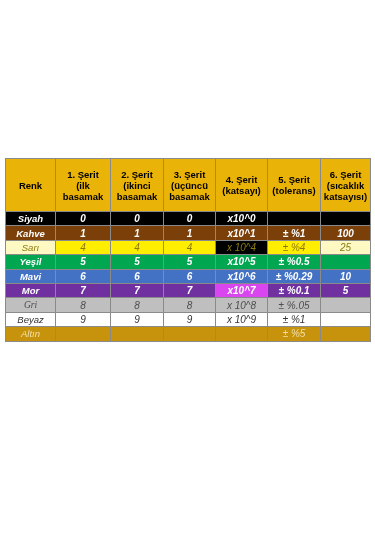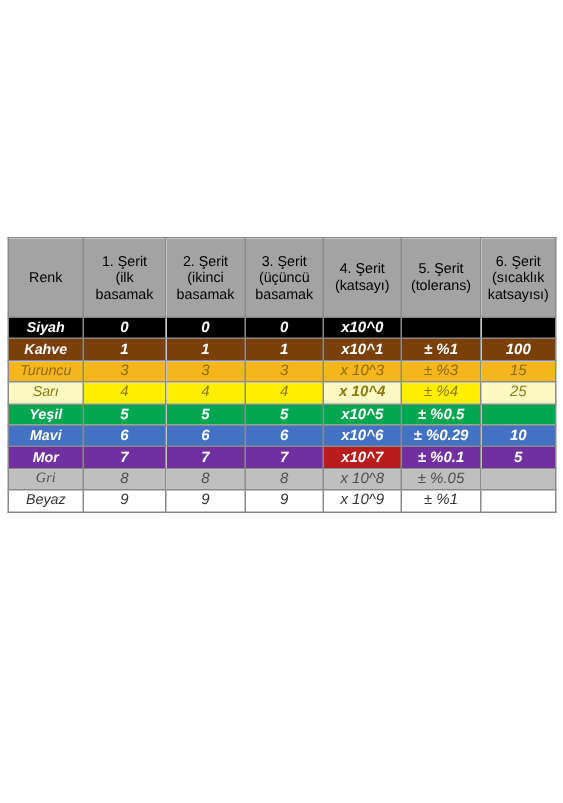--- a/index.html
+++ b/index.html
@@ -45,24 +45,24 @@
   col.c-b1    { width: 55px; }
   col.c-b2    { width: 53px; }
   col.c-b3    { width: 52px; }
   col.c-b4    { width: 52px; }
   col.c-b5    { width: 53px; }
   col.c-b6    { width: 50px; }
 
   
   thead th {
     height: 52px;
-    background: #a3a3a3;
+    background: #eab308;
     color: #000000;
     font-size: 9.5px;
-    font-weight: normal;
+    font-weight: bold;
     line-height: 11px;
     border: 1px solid #6e6e6e;
     padding: 1px 1px;
     white-space: normal;
   }
   thead th .hdr-line { display: block; }
 
   
   tbody tr { height: 13.4px; }
   tbody td {
@@ -149,34 +149,25 @@
         <tr>
           <td class="cell-color-name" style="background: rgb(123, 63, 10); color: rgb(255, 255, 255);">Kahve</td>
           <td class="cell-val" style="background: rgb(123, 63, 10); color: rgb(255, 255, 255);">1</td>
           <td class="cell-val" style="background: rgb(123, 63, 10); color: rgb(255, 255, 255);">1</td>
           <td class="cell-val" style="background: rgb(123, 63, 10); color: rgb(255, 255, 255);">1</td>
           <td class="cell-val" style="background: rgb(123, 63, 10); color: rgb(255, 255, 255);">x10^1</td>
           <td class="cell-val" style="background: rgb(123, 63, 10); color: rgb(255, 255, 255);">± %1</td>
           <td class="cell-val" style="background: rgb(123, 63, 10); color: rgb(255, 255, 255); margin-left: 48px;">100</td>
         </tr>
         <tr class="row-light">
-          <td class="cell-color-name" style="background: rgb(245, 181, 28); color: rgb(138, 106, 18); font-weight: normal;">Turuncu</td>
-          <td class="cell-val" style="background: rgb(245, 181, 28); color: rgb(138, 106, 18); font-weight: normal;">3</td>
-          <td class="cell-val" style="background: rgb(245, 181, 28); color: rgb(138, 106, 18); font-weight: normal;">3</td>
-          <td class="cell-val" style="background: rgb(245, 181, 28); color: rgb(138, 106, 18); font-weight: normal;">3</td>
-          <td class="cell-val" style="background: rgb(245, 181, 28); color: rgb(138, 106, 18); font-weight: normal;">x 10^3</td>
-          <td class="cell-val" style="background: rgb(245, 181, 28); color: rgb(138, 106, 18); font-weight: normal;">± %3</td>
-          <td class="cell-val" style="background: rgb(245, 181, 28); color: rgb(138, 106, 18); font-weight: normal;">15</td>
-        </tr>
-        <tr class="row-light">
           <td class="cell-color-name" style="background: #fef9c3; color: rgb(138, 122, 16); font-weight: normal; margin-left: 43px;">Sarı</td>
           <td class="cell-val" style="background: rgb(255, 238, 0); color: rgb(138, 122, 16); font-weight: normal;">4</td>
           <td class="cell-val" style="background: rgb(255, 238, 0); color: rgb(138, 122, 16); font-weight: normal;">4</td>
           <td class="cell-val" style="background: rgb(255, 238, 0); color: rgb(138, 122, 16); font-weight: normal;">4</td>
-          <td class="cell-val" style="background: #fef9c3; color: rgb(138, 122, 16); font-weight: bold;">x 10^4</td>
+          <td class="cell-val" style="background: #000000; color: rgb(138, 122, 16); font-weight: normal;">x 10^4</td>
           <td class="cell-val" style="background: rgb(255, 238, 0); color: rgb(138, 122, 16); font-weight: normal;">± %4</td>
           <td class="cell-val" style="background: #fef9c3; color: rgb(138, 122, 16); font-weight: normal;">25</td>
         </tr>
         <tr>
           <td class="cell-color-name" style="background: rgb(0, 166, 80); color: rgb(255, 255, 255);">Yeşil</td>
           <td class="cell-val" style="background: rgb(0, 166, 80); color: rgb(255, 255, 255);">5</td>
           <td class="cell-val" style="background: rgb(0, 166, 80); color: rgb(255, 255, 255);">5</td>
           <td class="cell-val" style="background: rgb(0, 166, 80); color: rgb(255, 255, 255);">5</td>
           <td class="cell-val" style="background: rgb(0, 166, 80); color: rgb(255, 255, 255);">x10^5</td>
           <td class="cell-val" style="background: rgb(0, 166, 80); color: rgb(255, 255, 255);">± %0.5</td>
@@ -189,21 +180,21 @@
           <td class="cell-val" style="background: rgb(67, 114, 196); color: rgb(255, 255, 255);">6</td>
           <td class="cell-val" style="background: rgb(67, 114, 196); color: rgb(255, 255, 255); font-style: italic;">x10^6</td>
           <td class="cell-val" style="background: rgb(67, 114, 196); color: rgb(255, 255, 255);">± %0.29</td>
           <td class="cell-val" style="background: rgb(67, 114, 196); color: rgb(255, 255, 255);">10</td>
         </tr>
         <tr>
           <td class="cell-color-name" style="background: rgb(112, 48, 160); color: rgb(255, 255, 255); margin-top: 48px;">Mor</td>
           <td class="cell-val" style="background: rgb(112, 48, 160); color: rgb(255, 255, 255);">7</td>
           <td class="cell-val" style="background: rgb(112, 48, 160); color: rgb(255, 255, 255);">7</td>
           <td class="cell-val" style="background: rgb(112, 48, 160); color: rgb(255, 255, 255);">7</td>
-          <td class="cell-val" style="background: #b91c1c; color: rgb(255, 255, 255);">x10^7</td>
+          <td class="cell-val" style="background: #d946ef; color: rgb(255, 255, 255);">x10^7</td>
           <td class="cell-val" style="background: rgb(112, 48, 160); color: rgb(255, 255, 255);">± %0.1</td>
           <td class="cell-val" style="background: rgb(112, 48, 160); color: rgb(255, 255, 255);">5</td>
         </tr>
         <tr class="row-light">
           <td class="cell-color-name" style="background: rgb(191, 191, 191); color: rgb(77, 77, 77); font-weight: normal; font-family: Liberation Serif, serif;">Gri</td>
           <td class="cell-val" style="background: rgb(191, 191, 191); color: rgb(77, 77, 77); font-weight: normal;">8</td>
           <td class="cell-val" style="background: rgb(191, 191, 191); color: rgb(77, 77, 77); font-weight: normal;">8</td>
           <td class="cell-val" style="background: rgb(191, 191, 191); color: rgb(77, 77, 77); font-weight: normal;">8</td>
           <td class="cell-val" style="background: rgb(191, 191, 191); color: rgb(77, 77, 77); font-weight: normal;">x 10^8</td>
           <td class="cell-val" style="background: rgb(191, 191, 191); color: rgb(77, 77, 77); font-weight: normal;">± %.05</td>
@@ -211,15 +202,24 @@
         </tr>
         <tr class="row-light">
           <td class="cell-color-name" style="background: rgb(255, 255, 255); color: rgb(51, 51, 51); font-weight: normal;">Beyaz</td>
           <td class="cell-val" style="background: rgb(255, 255, 255); color: rgb(51, 51, 51); font-weight: normal;">9</td>
           <td class="cell-val" style="background: rgb(255, 255, 255); color: rgb(51, 51, 51); font-weight: normal;">9</td>
           <td class="cell-val" style="background: rgb(255, 255, 255); color: rgb(51, 51, 51); font-weight: normal;">9</td>
           <td class="cell-val" style="background: rgb(255, 255, 255); color: rgb(51, 51, 51); font-weight: normal;">x 10^9</td>
           <td class="cell-val" style="background: rgb(255, 255, 255); color: rgb(51, 51, 51); font-weight: normal;">± %1</td>
           <td class="cell-val" style="background: rgb(255, 255, 255); color: rgb(51, 51, 51); font-weight: normal;"></td>
         </tr>
+        <tr class="row-light">
+          <td class="cell-color-name" style="background: rgb(200, 147, 12); color: rgb(240, 224, 168); font-weight: normal;">Altın</td>
+          <td class="cell-val" style="background: rgb(200, 147, 12); color: rgb(240, 224, 168); font-weight: normal;"></td>
+          <td class="cell-val" style="background: rgb(200, 147, 12); color: rgb(240, 224, 168); font-weight: normal;"></td>
+          <td class="cell-val" style="background: rgb(200, 147, 12); color: rgb(240, 224, 168); font-weight: normal;"></td>
+          <td class="cell-val" style="background: rgb(200, 147, 12); color: rgb(240, 224, 168); font-weight: normal;"></td>
+          <td class="cell-val" style="background: rgb(200, 147, 12); color: rgb(240, 224, 168); font-weight: normal;">± %5</td>
+          <td class="cell-val" style="background: rgb(200, 147, 12); color: rgb(240, 224, 168); font-weight: normal;"></td>
+        </tr>
       </tbody>
   </table>
 </div>
 
 </body></html>

